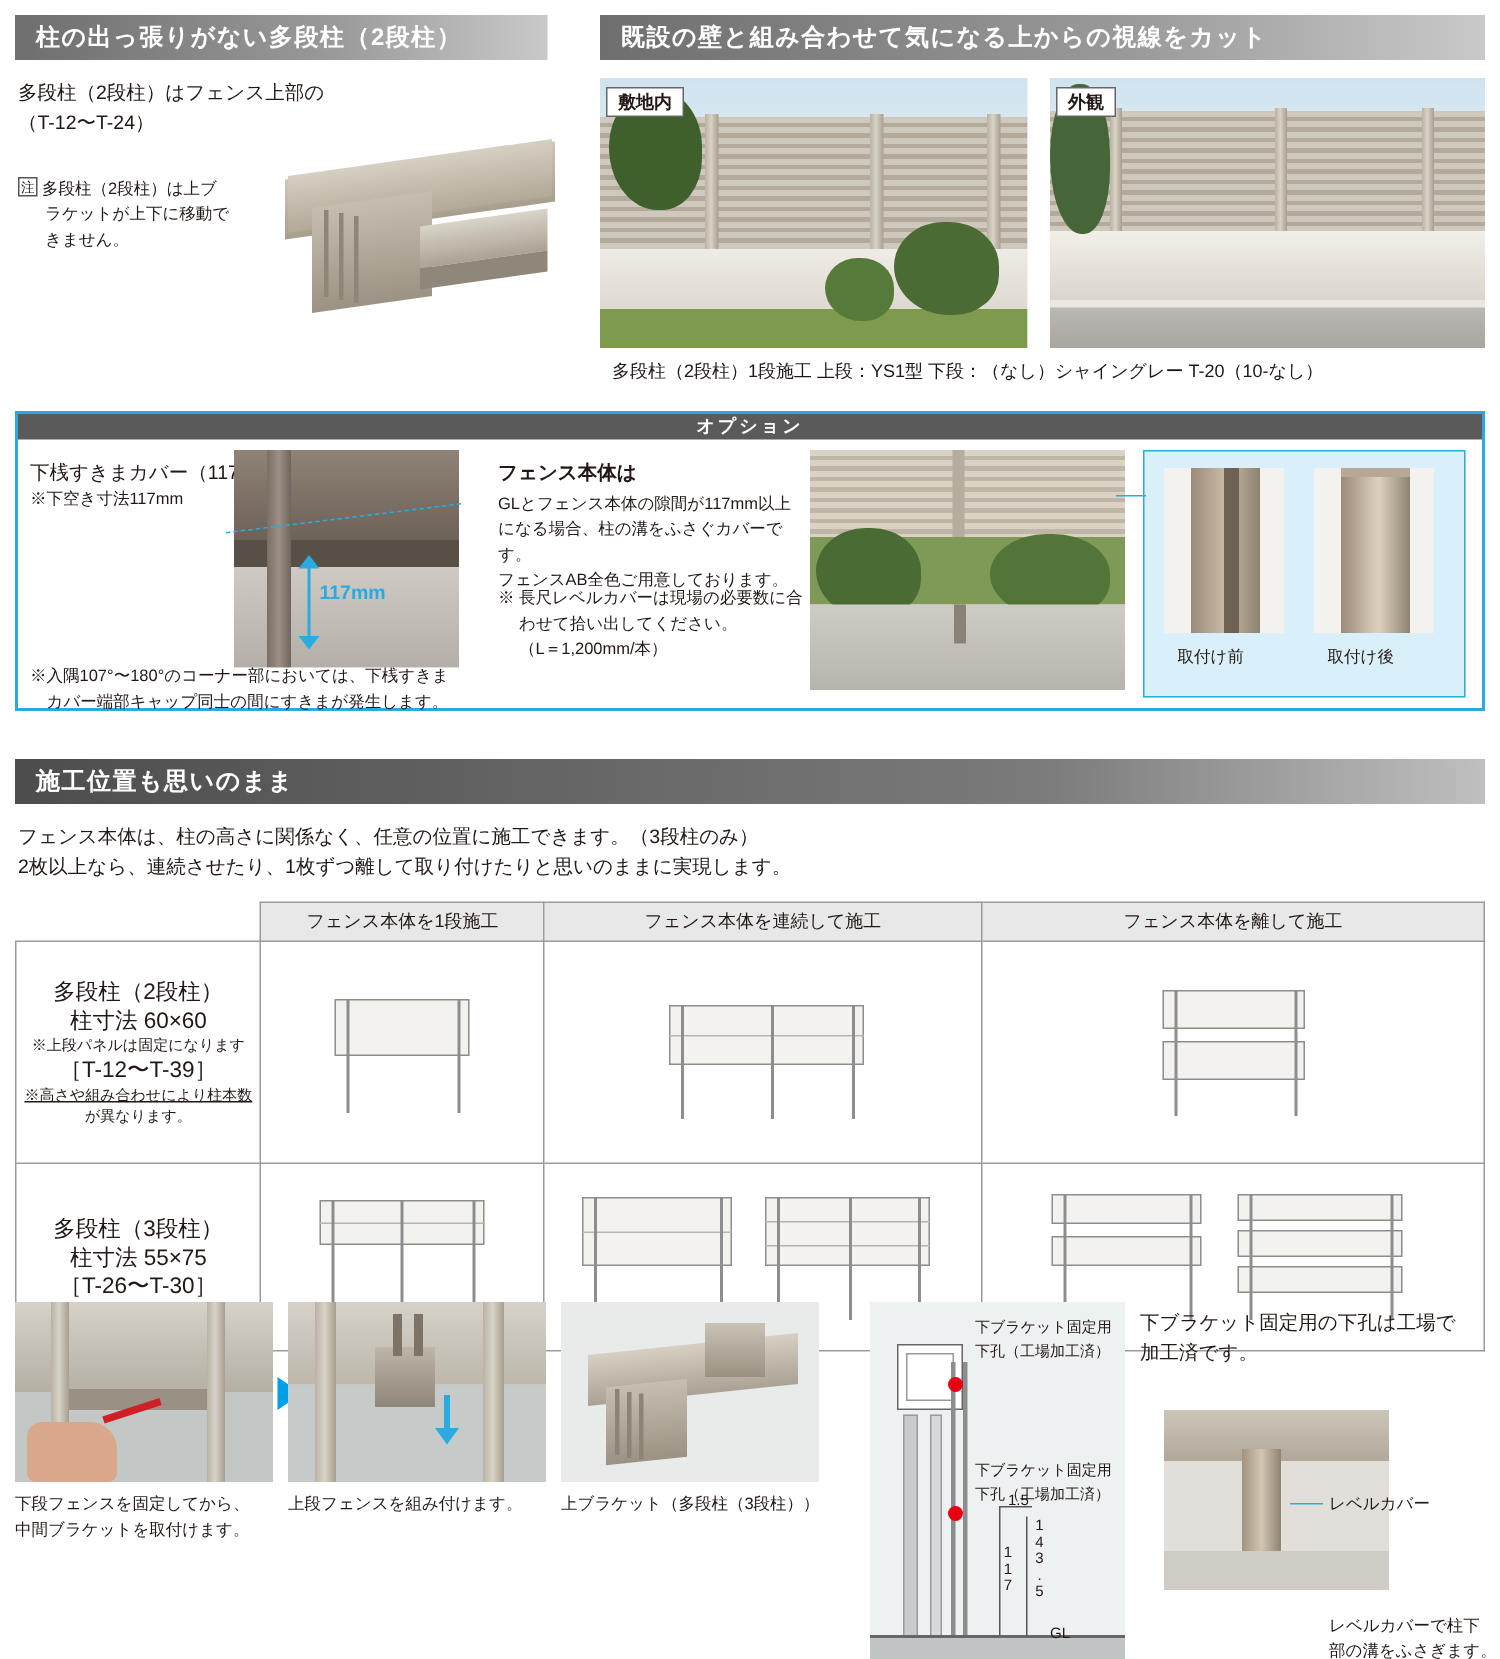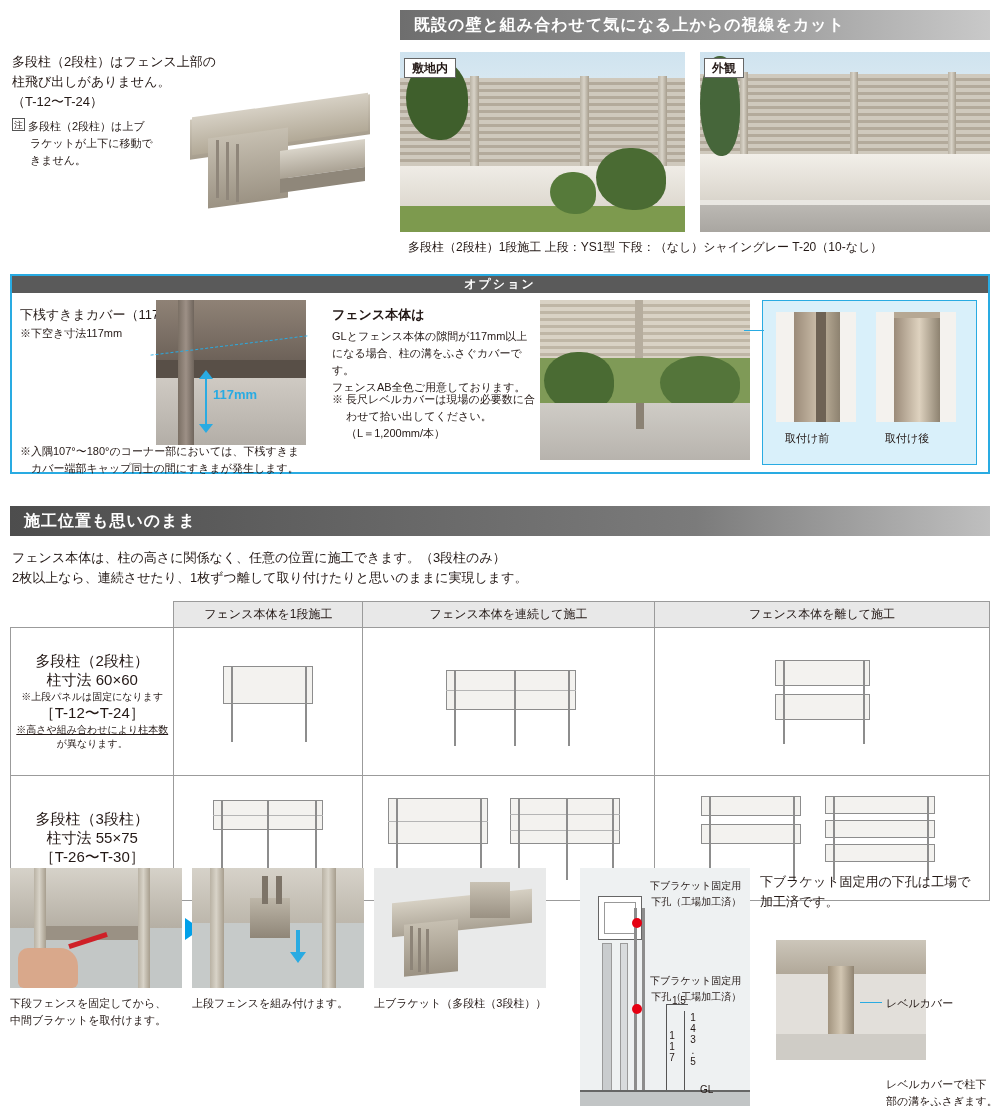--- a/index.html
+++ b/index.html
@@ -30,21 +30,21 @@
   .hdr-bar.grad {
     background: linear-gradient(to right, #6e6e6e 0%, #9a9a9a 60%, #c9c9c9 100%);
   }
   .hdr-bar.dark {
     background: linear-gradient(to right, #4d4d4d 0%, #7b7b7b 70%, #bfbfbf 100%);
   }
 
   
   .txt { position: absolute; line-height: 1.55; }
   .small { font-size: 11px; }
-  .xsmall { font-size: 10px; text-align: right; }
+  .xsmall { font-size: 10px; }
   .b { font-weight: bold; }
 
   
   .photo { position: absolute; overflow: hidden; }
   .sky { background: linear-gradient(to bottom,#cfe3ef 0%, #e7f0f5 45%, #dfe7ea 100%); }
   .fence-slats {
     position: absolute; left:0; right:0;
     background: repeating-linear-gradient(to bottom,
       #cfc9bd 0px, #cfc9bd 4px, #b3aa9b 4px, #b3aa9b 7px);
   }
@@ -120,24 +120,26 @@
   .dim-line { position:absolute; background:#29abe2; }
   .blk-line { position:absolute; background:#555; }
 
   .vert { writing-mode: vertical-rl; text-orientation: upright; }
 </style>
 </head>
 <body>
 
 <div class="page">
 
+  <div class="hdr-bar grad" style="left:10px; top:10px; width:355px; height:30px; font-size:16px;">
+    <span>柱の出っ張りがない多段柱（2段柱）</span>
+  </div>
 
   <div class="txt" style="left:12px; top:52px; width:220px; font-size:13px;">
     <div>多段柱（2段柱）はフェンス上部の</div>
-    <div>柱飛び出しがありません。</div>
     <div>（T-12〜T-24）</div>
   </div>
 
   <div class="txt small" style="left:12px; top:118px; width:200px;">
     <div style="display:flex;">
       <span class="note-sq">注</span>
       <span>多段柱（2段柱）は上ブ</span>
     </div>
     <div style="padding-left:18px;">ラケットが上下に移動で</div>
     <div style="padding-left:18px;">きません。</div>
@@ -263,21 +265,21 @@
       <th style="width:184px; height:26px; background:#fff; border-top:none; border-left:none;"></th>
       <th style="width:198px;">フェンス本体を1段施工</th>
       <th style="width:298px;">フェンス本体を連続して施工</th>
       <th style="width:349px;">フェンス本体を離して施工</th>
     </tr>
     <tr>
       <td style="height:148px;">
         <div style="font-size:15px;">多段柱（2段柱）</div>
         <div style="font-size:15px;">柱寸法 60×60</div>
         <div style="font-size:10px;">※上段パネルは固定になります</div>
-        <div style="font-size:15px;">［T-12〜T-24］</div>
+        <div style="font-size:15px;">［T-12〜T-39］</div>
         <div style="font-size:10px;text-decoration:underline;">※高さや組み合わせにより柱本数</div>
         <div style="font-size:10px;">が異なります。</div>
       </td>
       <td>
         <div class="mini" style="width:110px; height:100px;">
           <div class="panel" style="left:10px; top:14px; width:90px; height:38px;"></div>
           <div class="leg" style="left:18px; top:14px; height:76px;"></div>
           <div class="leg" style="left:92px; top:14px; height:76px;"></div>
         </div>
       </td>

